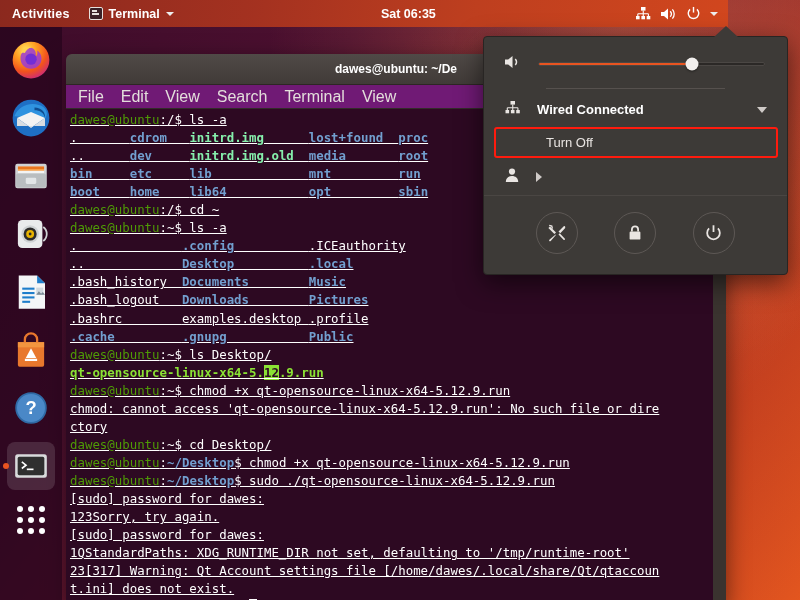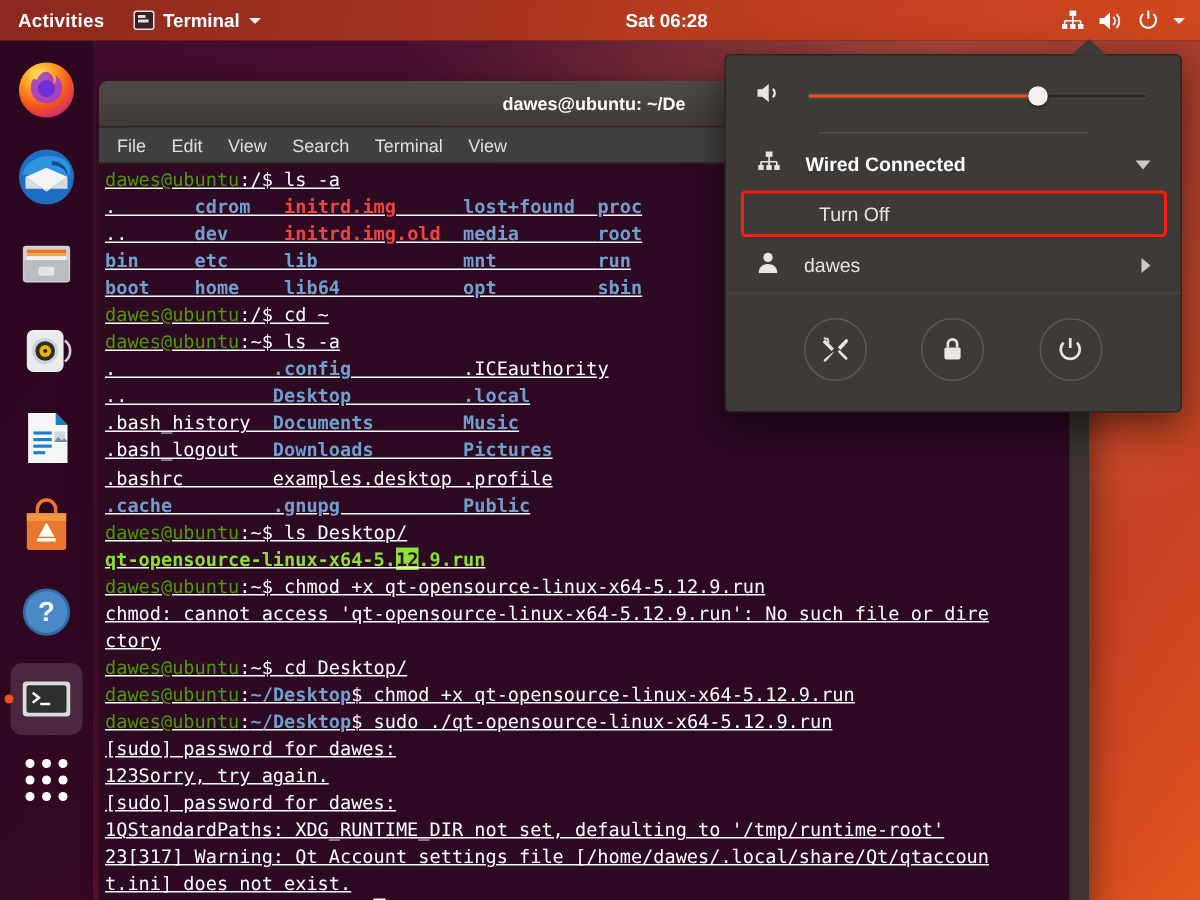--- a/index.html
+++ b/index.html
@@ -19,21 +19,21 @@
       linear-gradient(128deg, #3d0c2a 0%, #4d1030 30%, #7a1c2e 55%, #b3361f 80%, #e2561f 100%);
   }
   #desktop:after {
     content:""; position:absolute; right:-60px; top:-40px;
     width:520px; height:520px; border-radius:50%;
     background:radial-gradient(circle, rgba(255,180,120,0.18) 0%, rgba(255,180,120,0) 62%);
   }
 
   
   #topbar {
-    position:absolute; top:0; left:0; width:800px; height:27px;
+    position:absolute; top:0; left:0; width:728px; height:27px;
     background:linear-gradient(180deg,#2b0a1e 0%, #2b0a1e 100%);
     display:flex; align-items:center;
     color:#fff; font-size:12.5px; z-index:40;
   }
   #topbar .bgtint {
     position:absolute; inset:0;
     background:linear-gradient(100deg,#8f2a1e 0%, #a93320 35%, #c4411f 65%, #d8491e 100%);
     opacity:.96;
   }
   #topbar > * { position:relative; z-index:2; }
@@ -85,37 +85,37 @@
     z-index:20; border-radius:6px 6px 0 0; overflow:hidden;
     box-shadow:0 6px 22px rgba(0,0,0,.5);
   }
   .term-title {
     height:31px; background:linear-gradient(180deg,#504a47 0%, #413b38 100%);
     color:#fff; font-size:12px; font-weight:bold;
     display:flex; align-items:center; justify-content:center;
     border-bottom:1px solid #2d2724;
   }
   .term-menu {
-    height:24px; background:#404040; color:#e3dedb; font-size:12px;
+    height:24px; background:#701a75; color:#e3dedb; font-size:16px;
     display:flex; align-items:center; gap:17px; padding-left:12px;
     border-bottom:1px solid #322c29;
   }
   .term-menu span { cursor:default; }
   .term-body {
     background:#2d0922; height:497px; position:relative;
     padding:2px 0 0 4px;
     font-family:"DejaVu Sans Mono","Liberation Mono",monospace;
     font-size:12.4px; line-height:18.05px; color:#ffffff;
     white-space:pre;
     text-decoration:underline;
   }
   .term-body .ln { height:18.05px; }
   .g  { color:#4e9a06; }
   .b  { color:#729fcf; font-weight:bold; }   
-  .c  { color:#ef4444; font-weight:bold;text-align:right; }   
+  .c  { color:#86efac; font-weight:bold;text-align:right; }   
   .w  { color:#ffffff; }
   .pg { color:#8ae234; font-weight:bold; }   
   .sel{ background:#8ae234; color:#2d0922; font-weight:bold; }
   .cursor-hollow {
     display:inline-block; width:7.45px; height:14px; vertical-align:-2px;
     border:1.3px solid #ffffff; background:transparent;
   }
   .term-scroll {
     position:absolute; right:0; top:0; width:13px; height:100%;
     background:#3a332f;
@@ -176,21 +176,21 @@
 <div id="desktop"></div>
 
 <div id="topbar">
   <div class="bgtint"></div>
   <div class="tb-activities">Activities</div>
   <div class="tb-app">
     <span class="appicon"></span>
     <span>Terminal</span>
     <span class="caret-dn"></span>
   </div>
-  <div class="tb-clock">Sat 06:28</div>
+  <div class="tb-clock">Sat 06:35</div>
   <div class="tb-right">
     <span>
       <svg width="16" height="16" viewBox="0 0 16 16">
         <rect x="6" y="1" width="4.5" height="3.6" fill="#fff"></rect>
         <path d="M8.25 4.6 v3.2 M2.8 7.8 h10.6 M2.8 7.8 v2.2 M13.4 7.8 v2.2 M8.25 7.8 v2.2" stroke="#fff" stroke-width="1.1" fill="none"></path>
         <rect x="1" y="10" width="3.6" height="3.3" fill="#fff"></rect>
         <rect x="6.4" y="10" width="3.6" height="3.3" fill="#fff"></rect>
         <rect x="11.7" y="10" width="3.6" height="3.3" fill="#fff"></rect>
       </svg>
     </span>
@@ -371,21 +371,20 @@
   </div>
 
 
   <div class="sm-row">
     <span>
       <svg width="16" height="16" viewBox="0 0 16 16">
         <circle cx="8" cy="4.6" r="3.1" fill="#e9e5e2"></circle>
         <path d="M1.8 15 c0-4 2.8-6 6.2-6 s6.2 2 6.2 6z" fill="#e9e5e2"></path>
       </svg>
     </span>
-    <span class="lbl">dawes</span>
     <span class="chev-rt"></span>
   </div>
 
   <div class="sm-actions">
     <span class="circbtn">
       <svg width="20" height="20" viewBox="0 0 20 20">
         <path d="M3 3.4 l6 6 -1.6 1.6 -6-6 z" fill="#e9e5e2"></path>
         <path d="M2.2 2.4 l2.6 .6 .6 2.6" stroke="#e9e5e2" stroke-width="1.3" fill="none"></path>
         <path d="M17 3 l-5.5 5.5 1.8 1.8 L18 5.2 c.6-1.2 .2-2.4-1-2.2z" fill="#e9e5e2"></path>
         <path d="M11.5 11.5 l5 5.2 c.8 .8 2-.4 1.2-1.3 l-5-5.1z" fill="#e9e5e2"></path>

